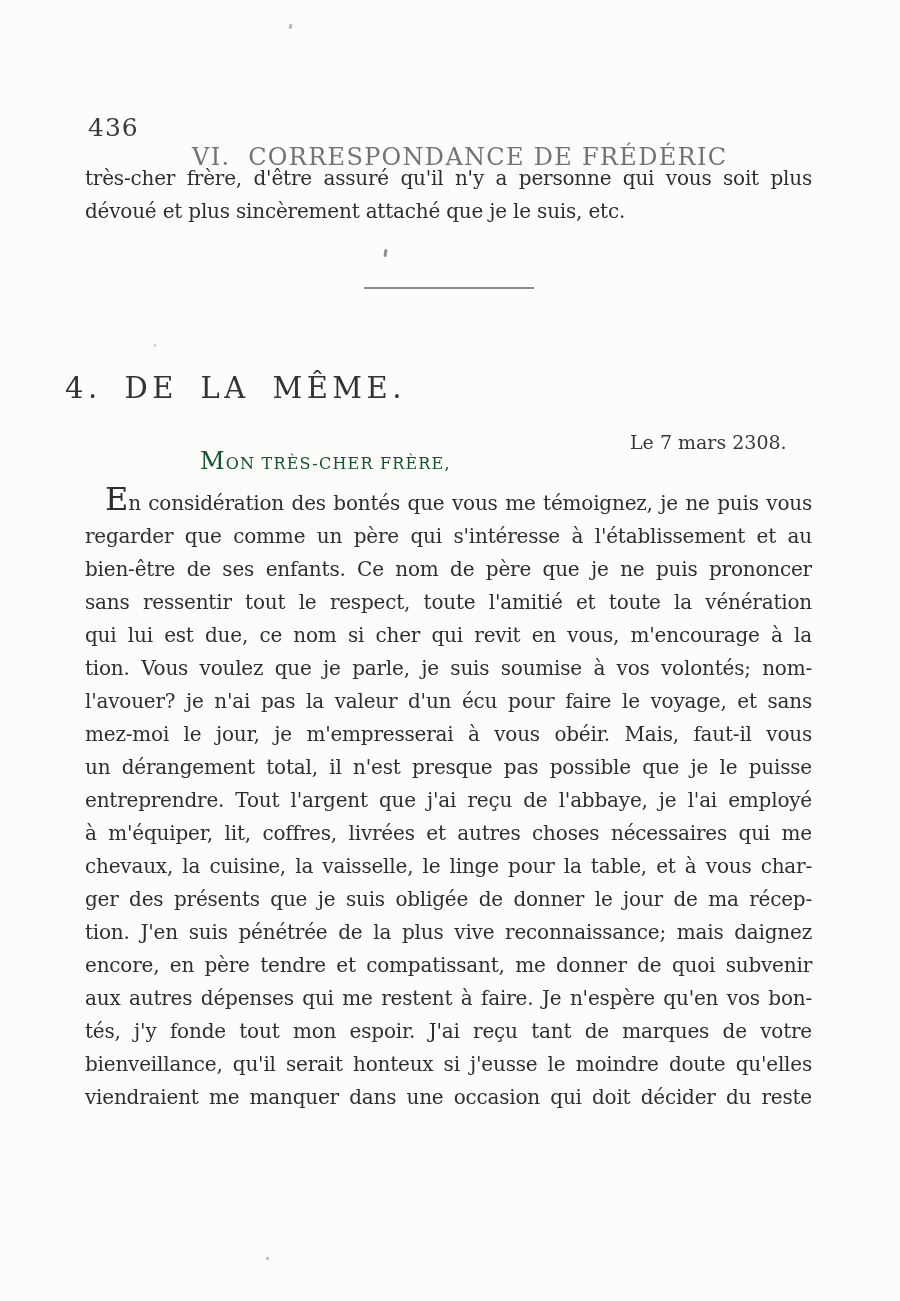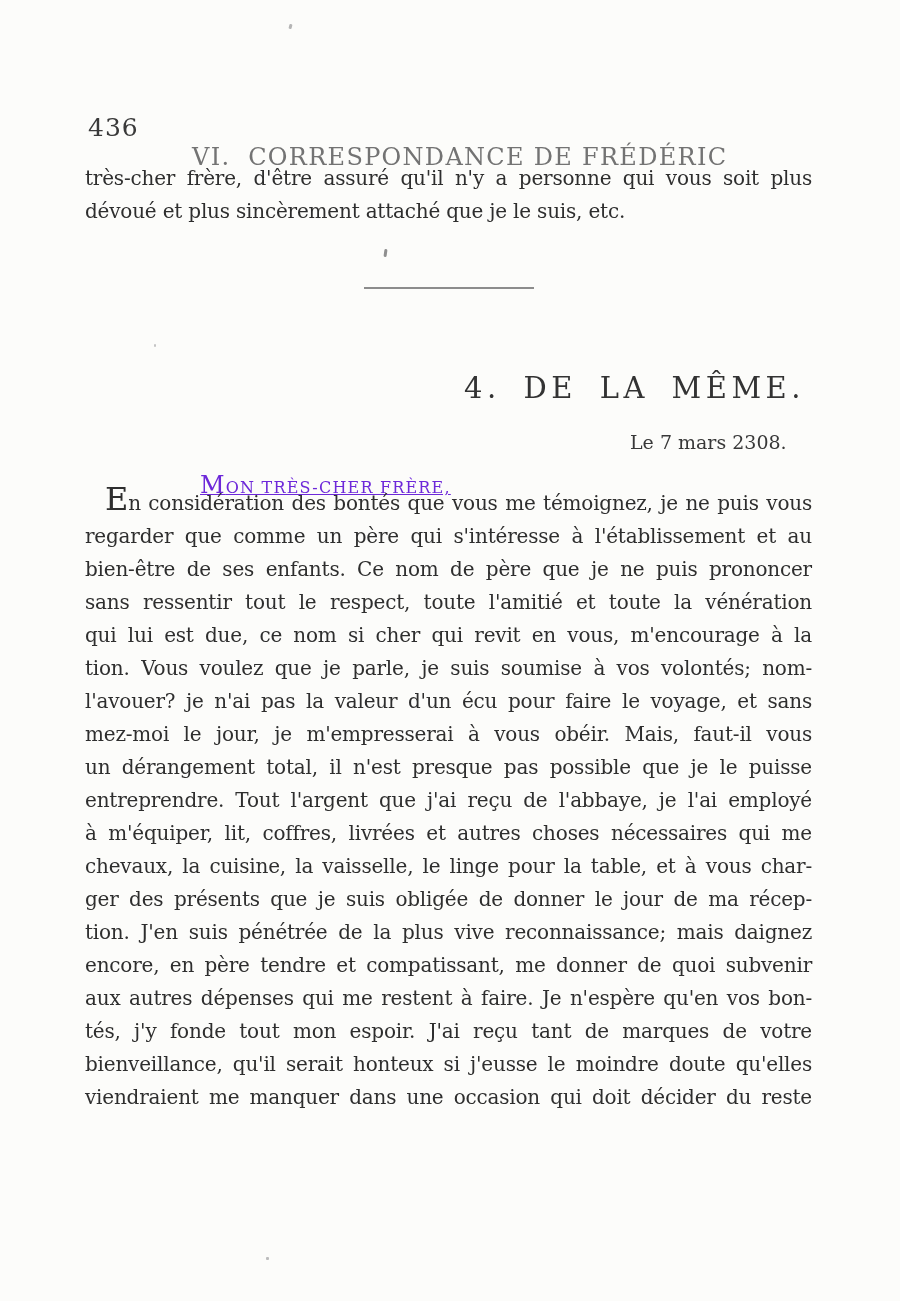--- a/index.html
+++ b/index.html
@@ -55,42 +55,41 @@
   .divider {
     position: absolute;
     top: 287px; left: 364px;
     width: 170px; height: 1.5px;
     background: #8c8c8c;
   }
   
   .section-heading {
     position: absolute;
     top: 371px; left: 65px; width: 740px;
-    text-align: right;
+    text-align: left;
     font-size: 29px; line-height: 34px;
     letter-spacing: 4.5px;
     word-spacing: 9px;
     color: #333333;
   }
   
   .letter-date {
     position: absolute;
     top: 431px; left: 630px;
     font-size: 19px; line-height: 22px;
     color: #383838;
   }
   
   .salutation {
     position: absolute;
-    top: 472px; left: 200px;
+    top: 448px; left: 200px;
     line-height: 26px;
     letter-spacing: 1.2px;
-    color: #6d28d9;
+    color: #14532d;
     white-space: pre;
-    text-decoration: underline;
   }
   .sal-initial { font-size: 24px; }
   .sal-rest { font-size: 16px; }
   
   .letter-body { top: 483px; }
   .first-line {
     text-align: justify;
     text-align-last: justify;
     margin-left: 20px;
   }

